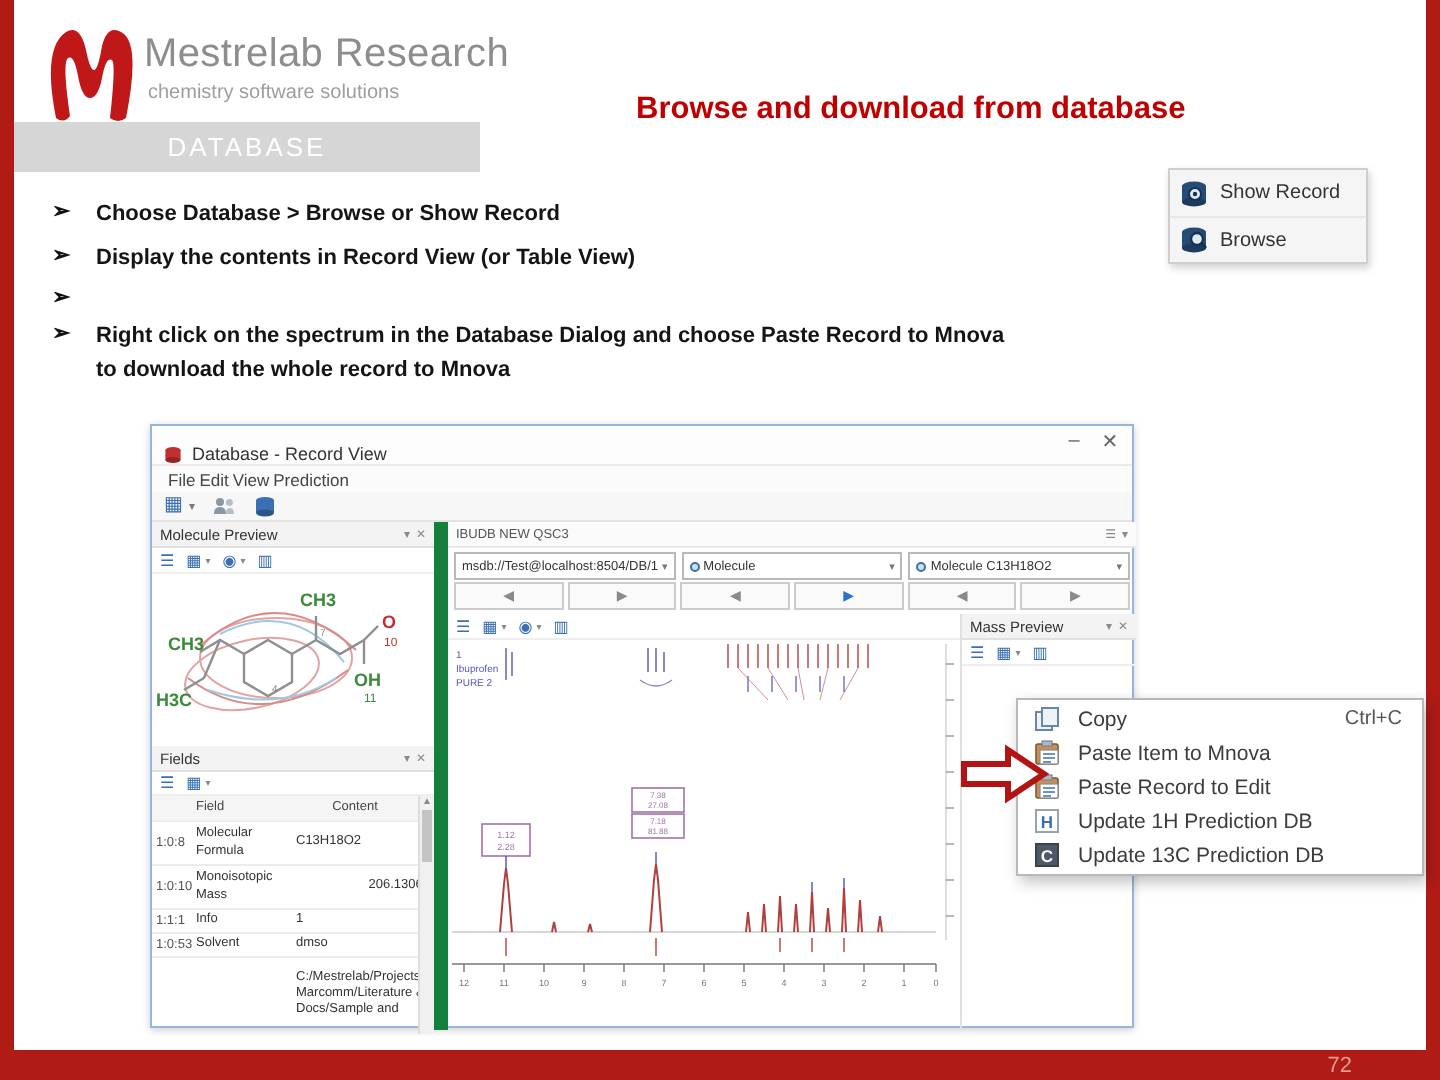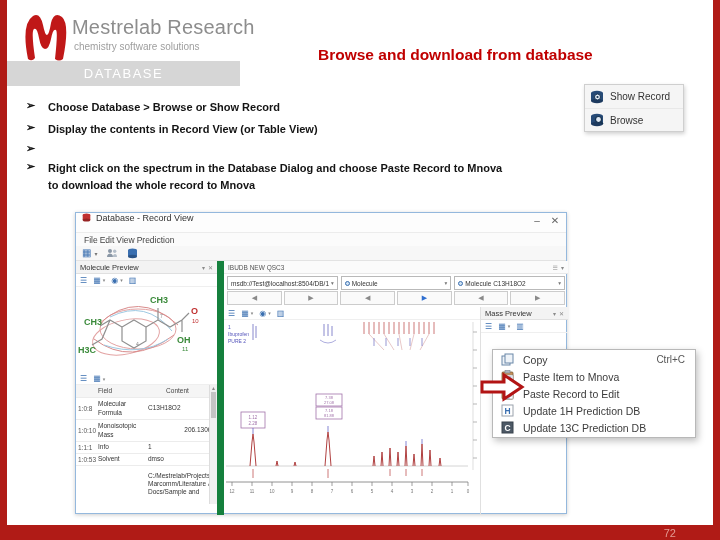--- a/index.html
+++ b/index.html
@@ -25,21 +25,21 @@
   .bullet-text{font-size:11px;font-weight:bold;color:#141414;line-height:1.5;}
   
   .shortcut-panel{left:584px;top:84px;width:100px;height:48px;background:#f5f5f5;
                   border:1px solid #cfcfcf;box-shadow:1px 2px 4px rgba(0,0,0,.18);}
   .shortcut-row{height:23px;display:flex;align-items:center;gap:5px;padding-left:5px;}
   .shortcut-row+.shortcut-row{border-top:1px solid #e8e8e8;}
   .shortcut-label{font-size:10px;color:#333;}
   
   .dialog{left:75px;top:212px;width:492px;height:302px;background:#fff;border:1px solid #94b8dd;
           box-shadow:0 1px 4px rgba(0,0,0,.2);}
-  .d-titlebar{left:0;top:0;width:100%;height:20px;display:flex;align-items:flex-start;
+  .d-titlebar{left:0;top:0;width:100%;height:20px;display:flex;align-items:flex-end;
               border-bottom:1px solid #ececec;background:#fdfdfd;padding-left:6px;gap:5px;}
   .d-title{font-size:9px;color:#333;}
   .win-btn{position:absolute;top:2px;font-size:10px;color:#666;width:14px;text-align:center;}
   .d-menubar{left:0;top:20px;width:100%;height:13px;background:#fbfbfb;display:flex;gap:2px;
              align-items:center;padding-left:8px;font-size:8.5px;color:#444;}
   .d-toolbar{left:0;top:33px;width:100%;height:15px;background:#f7f7f7;border-bottom:1px solid #e3e3e3;
              display:flex;align-items:center;gap:9px;padding-left:6px;}
   .tb-glyph{font-size:10px;color:#3a6fb0;line-height:1;}
   .tb-caret{font-size:6px;color:#777;margin-left:-6px;}
   
@@ -72,21 +72,21 @@
   .dd-caret{margin-left:auto;font-size:5.5px;color:#777;}
   .dd-dot{width:5px;height:5px;border-radius:50%;background:#cfe2f3;border:1px solid #3a6fb0;flex:none;}
   .nav-row{height:16px;display:flex;gap:2px;padding:0 3px 2px;}
   .nav-btn{flex:1;border:1px solid #ccc;background:#fafafa;display:flex;align-items:center;
            justify-content:center;font-size:7px;color:#8a8a8a;}
   .nav-btn.active{color:#2f6fd0;}
   .panels{height:208px;display:flex;}
   .nmr-panel{width:257px;border-right:1px solid #e0e0e0;}
   .mass-panel{flex:1;}
   
-  .ctx{left:492px;top:349px;width:204px;background:#fff;border:1px solid #b8b8b8;
+  .ctx{left:508px;top:349px;width:204px;background:#fff;border:1px solid #b8b8b8;
        box-shadow:2px 3px 7px rgba(0,0,0,.25);padding:1px 0;}
   .ctx-row{height:17px;display:flex;align-items:center;gap:8px;padding-left:7px;
            font-size:10.5px;color:#3c3c3c;}
   .ctx-icon{width:15px;display:flex;justify-content:center;flex:none;}
   .ctx-shortcut{margin-left:auto;padding-right:10px;font-size:10px;color:#555;}
   .arrow-callout{left:479px;top:371px;}
 </style>
 </head>
 <body>
 
@@ -213,20 +213,27 @@
           <text x="74" y="16" font-size="9" fill="#3a8a3a" font-weight="bold">CH3</text>
           <text x="8" y="38" font-size="9" fill="#3a8a3a" font-weight="bold">CH3</text>
           <text x="2" y="66" font-size="9" fill="#3a8a3a" font-weight="bold">H3C</text>
           <text x="115" y="27" font-size="9" fill="#c03030" font-weight="bold">O</text>
           <text x="116" y="36" font-size="6" fill="#c03030">10</text>
           <text x="101" y="56" font-size="9" fill="#3a8a3a" font-weight="bold">OH</text>
           <text x="106" y="64" font-size="6" fill="#3a8a3a">11</text>
           <text x="60" y="59" font-size="5" fill="#888">4</text>
           <text x="84" y="31" font-size="5" fill="#888">7</text>
         </svg>
+      </div>
+      <div class="panel-head">
+        <span>Fields</span>
+        <span class="panel-head-icons">
+          <span>▾</span>
+          <span>✕</span>
+        </span>
       </div>
       <div class="panel-tools" style="height:12px">
         <span>☰</span>
         <span>▦</span>
         <span class="pt-caret">▾</span>
       </div>
       <div class="ftable">
         <div class="frow fh" style="height:13px">
           <span class="c-id"></span>
           <span class="c-field">Field</span>

